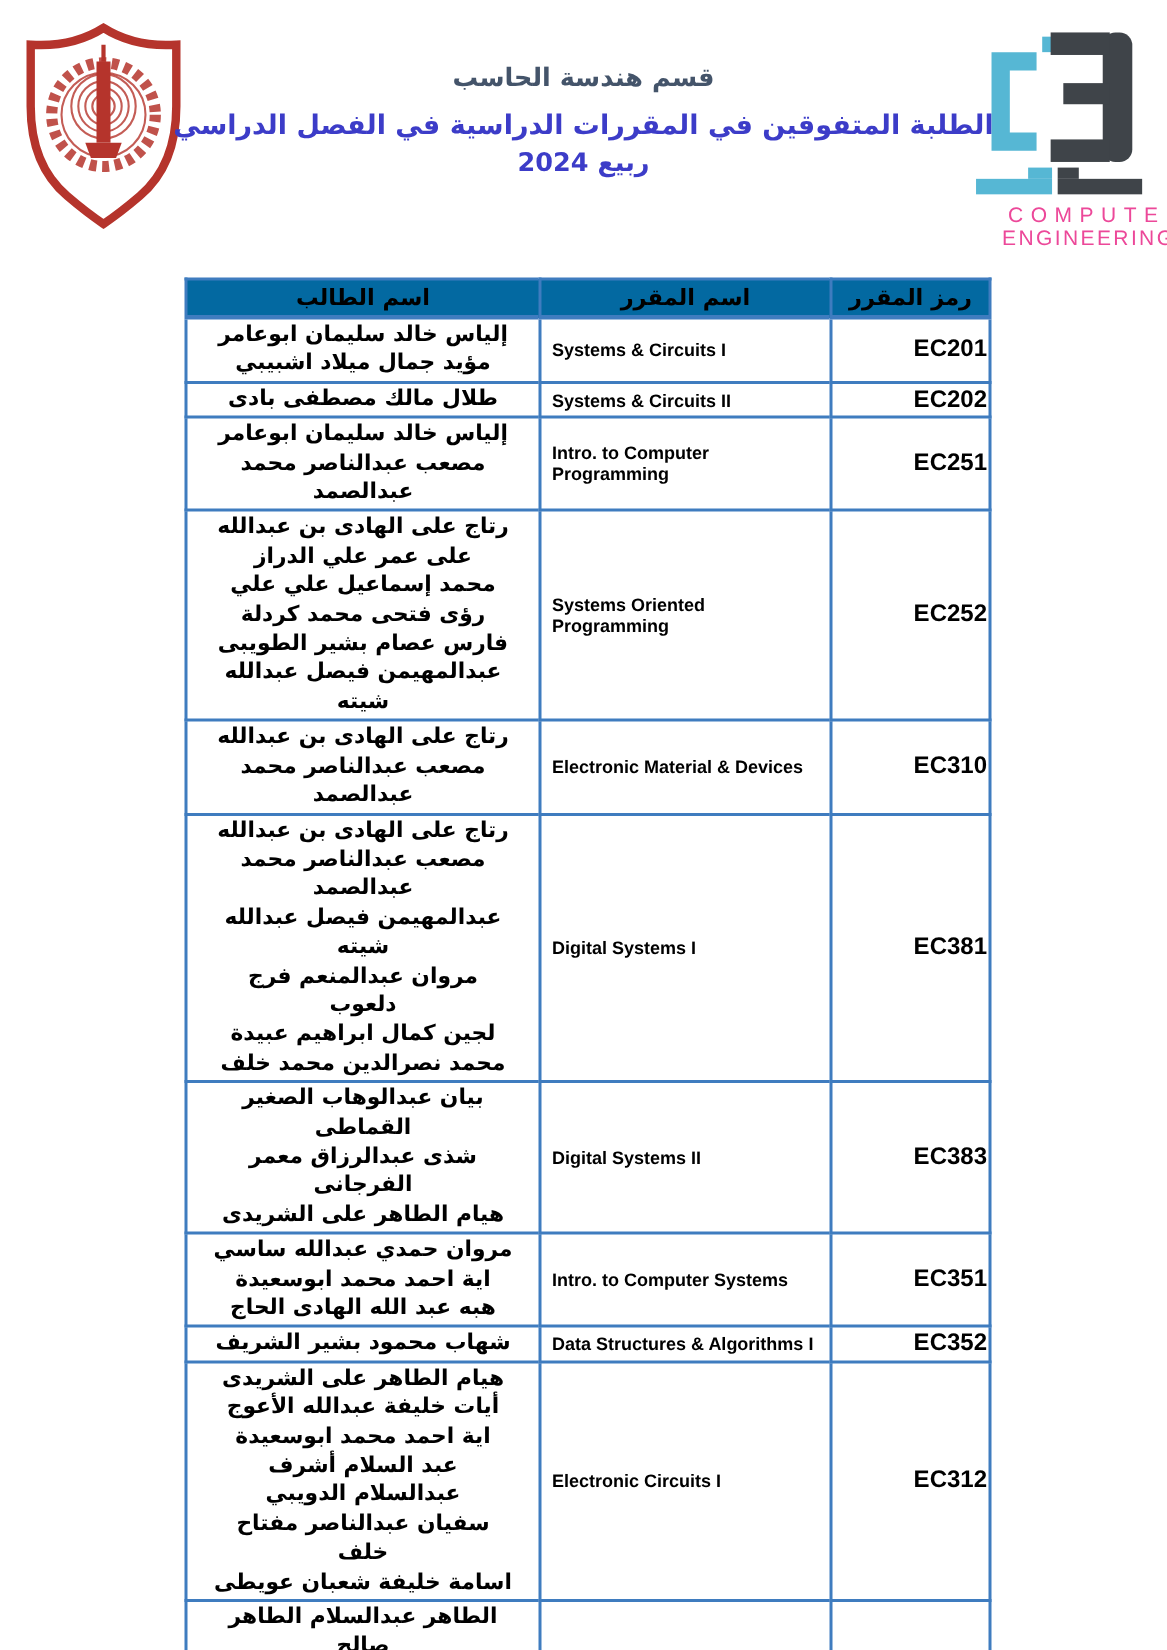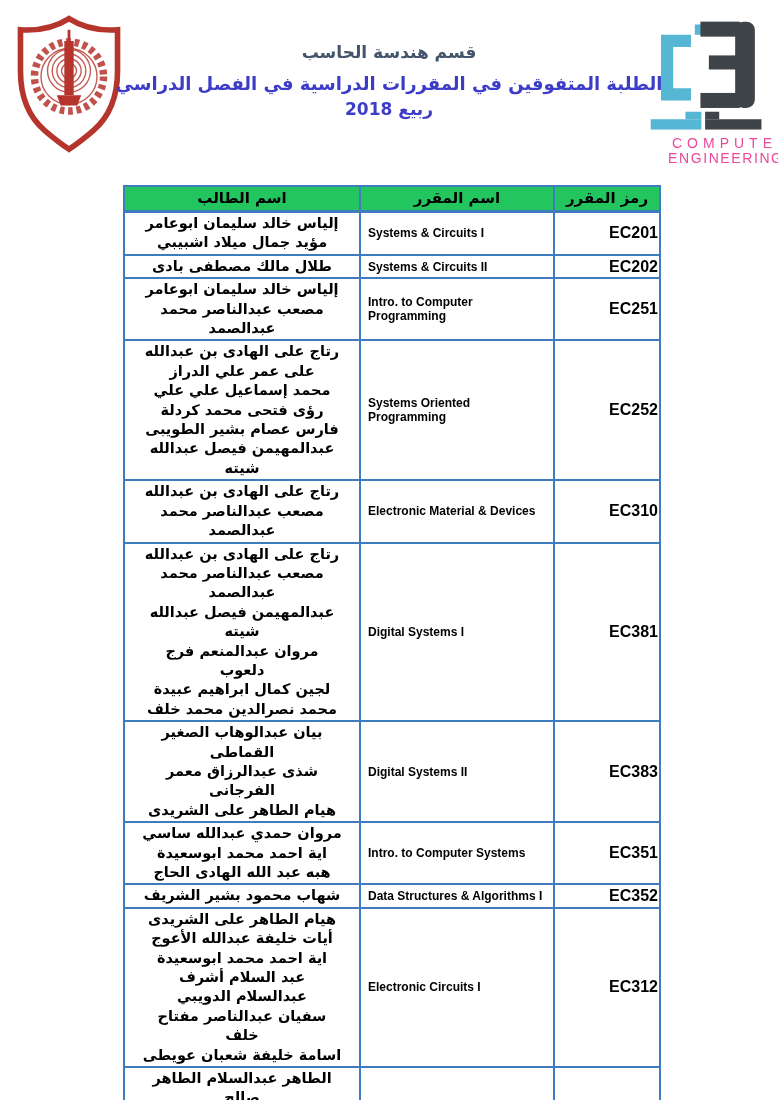--- a/index.html
+++ b/index.html
@@ -35,21 +35,21 @@
     width:536px;
     border-collapse:collapse;table-layout:fixed;
     direction:rtl;
   }
   .results-table td,.results-table th{
     border:2px solid #3F7CBF;
     vertical-align:middle;
     color:#000;
   }
   .results-table thead th{
-    background:#22c55e;
+    background:#0369a1;
     font-size:15px;font-weight:bold;
     padding:2px 0 3px 0;
     border-bottom-width:3px;
   }
   td.code-cell{
     direction:ltr;text-align:right;
     font-family:"Liberation Sans",sans-serif;
     font-size:16px;font-weight:bold;
   }
   td.course-cell{
@@ -80,21 +80,21 @@
     <circle cx="60" cy="62" r="18" fill="none" stroke="#B5342C" stroke-width="1.5" opacity="0.8"></circle>
     <circle cx="60" cy="62" r="23" fill="none" stroke="#B5342C" stroke-width="1.5" opacity="0.8"></circle>
     <rect x="55" y="30" width="10" height="58" fill="#B5342C"></rect>
     <polygon points="47,88 73,88 69,99 51,99" fill="#B5342C"></polygon>
     <line x1="60" y1="18" x2="60" y2="30" stroke="#B5342C" stroke-width="3"></line>
   </svg>
 
   <div class="doc-header">
     <p class="h-dept">قسم هندسة الحاسب</p>
     <p class="h-title">الطلبة المتفوقين في المقررات الدراسية في الفصل الدراسي</p>
-    <p class="h-term">ربيع 2018</p>
+    <p class="h-term">ربيع 2024</p>
   </div>
 
   <div class="ce-logo">
     <svg width="122" height="118" viewBox="0 0 130 122" xmlns="http://www.w3.org/2000/svg">
 
       <path d="M16 16 h32 v13 h-19 v44 h19 v13 h-32 Z" fill="#56B7D4"></path>
       <rect x="52" y="5" width="13" height="11" fill="#56B7D4"></rect>
 
       <rect x="95" y="2" width="21" height="92" rx="9" fill="#3F4449"></rect>
       <rect x="58" y="2" width="42" height="16" fill="#3F4449"></rect>

